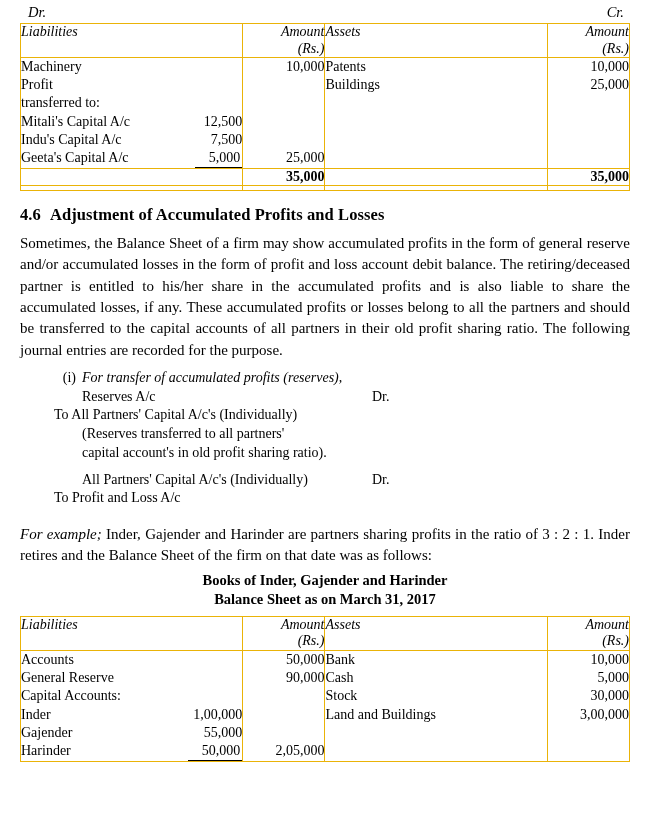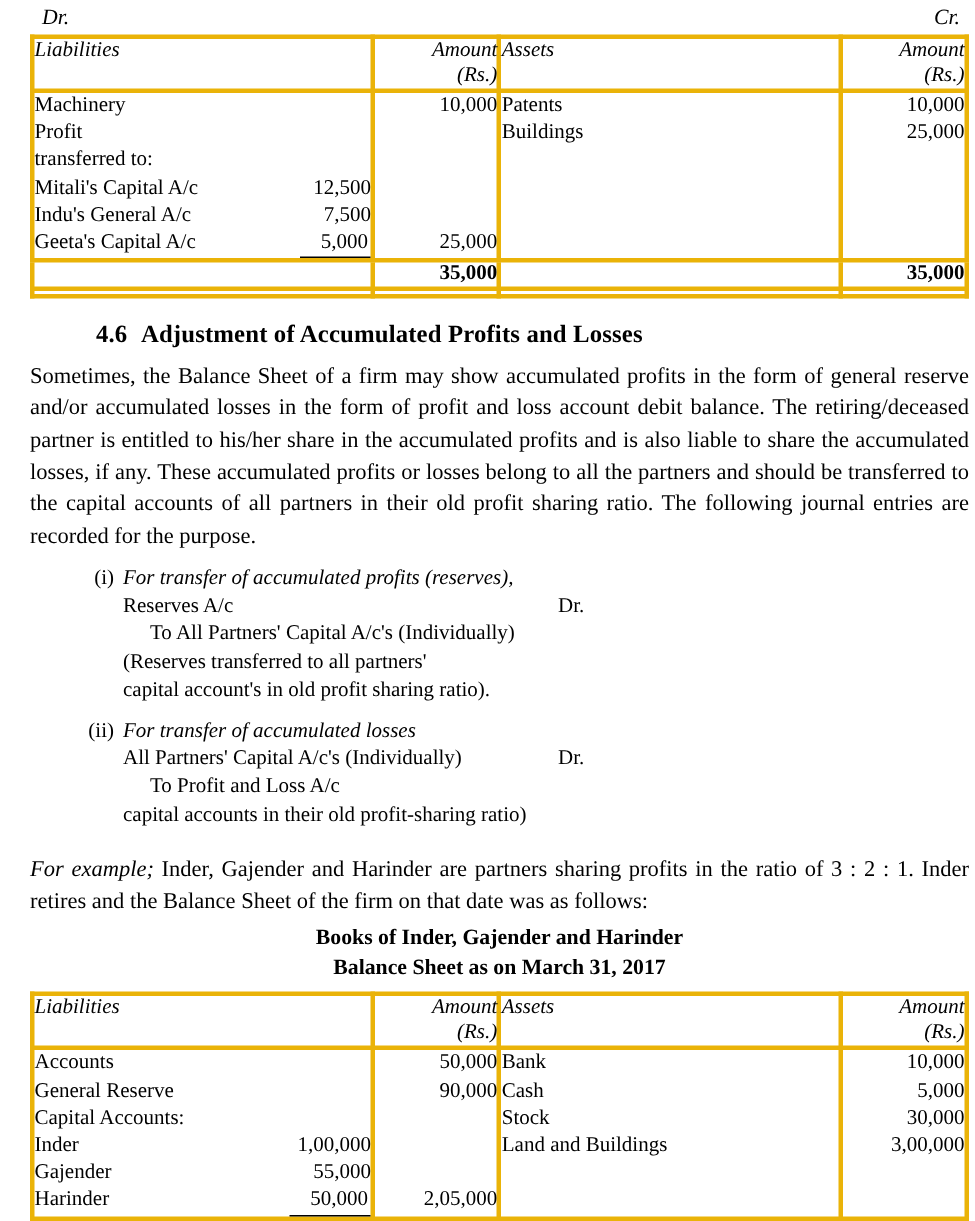--- a/index.html
+++ b/index.html
@@ -10,41 +10,41 @@
     background: #ffffff;
     font-family: "Liberation Serif", serif;
     color: #000000;
     font-size: 14.5px;
     overflow: hidden;
   }
   .page {
     position: relative;
     width: 650px;
     height: 814px;
-    padding: 4px 4px 0 20px;
+    padding: 4px 20px 0 20px;
   }
 
   
   .drcr {
     display: flex;
     justify-content: space-between;
     font-style: italic;
     font-size: 14.5px;
     padding: 0 6px 2px 8px;
   }
 
   
   table.acct {
     width: 100%;
     border-collapse: collapse;
     font-size: 14px;
     table-layout: fixed;
   }
   table.acct th, table.acct td {
-    border: 3px solid #eab308;
+    border: 1px solid #eab308;
     padding: 0;
     vertical-align: top;
   }
   .hdr-cell {
     padding: 3px 6px 4px 6px;
     font-style: italic;
     font-weight: normal;
     text-align: left;
     line-height: 1.18;
   }
@@ -80,36 +80,36 @@
   col.c4 { width: 13.5%; }
 
   
   h2.section {
     font-family: "Liberation Serif", serif;
     font-size: 16.5px;
     font-weight: bold;
     margin: 14px 0 8px 0;
     letter-spacing: 0.1px;
   }
-  h2.section .num { margin-right: 9px; margin-left: 44px; }
+  h2.section .num { margin-right: 9px; }
 
   
   p.body {
     margin: 0 0 6px 0;
     text-align: justify;
     font-size: 15px;
     line-height: 1.42;
   }
 
   
   .entry { margin: 8px 0 0 34px; font-size: 14px; line-height: 1.34; }
   .entry .rom { display: inline-block; width: 22px; text-align: right; margin-right: 6px; }
   .entry .it { font-style: italic; }
   .entry .l1 { margin-left: 28px; }
-  .entry .l2 { margin-left: 46px; }
+  .entry .l2 { }
   .entry .l3 { margin-left: 28px; }
   .dr-col { display: inline-block; }
   .row-dr { display: flex; }
   .row-dr .txt { width: 290px; }
 
   
   p.example { margin: 16px 0 4px 0; font-size: 15px; line-height: 1.42; text-align: justify; }
   .center-bold {
     text-align: center;
     font-weight: bold;
@@ -159,21 +159,21 @@
             <span>Profit</span>
           </div>
           <div class="linerow">
             <span>transferred to:</span>
           </div>
           <div class="linerow">
             <span>Mitali's Capital A/c</span>
             <span class="fig">12,500</span>
           </div>
           <div class="linerow">
-            <span>Indu's General A/c</span>
+            <span>Indu's Capital A/c</span>
             <span class="fig">7,500</span>
           </div>
           <div class="linerow">
             <span>Geeta's Capital A/c</span>
             <span class="fig ul-fig">5,000</span>
           </div>
         </td>
         <td class="cell right">
           <div>10,000</div>
           <div>&nbsp;</div>
@@ -225,32 +225,26 @@
     </div>
     <div class="l3">
       <span>(Reserves transferred to all partners'</span>
     </div>
     <div class="l3">
       <span>capital account's in old profit sharing ratio).</span>
     </div>
   </div>
 
   <div class="entry">
-    <div>
-      <span class="rom">(ii)</span><span class="it">For transfer of accumulated losses</span>
-    </div>
     <div class="row-dr l1">
       <span class="txt">All Partners' Capital A/c's (Individually)</span>
       <span class="dr-col">Dr.</span>
     </div>
     <div class="l2">
       <span>To Profit and Loss A/c</span>
-    </div>
-    <div class="l3">
-      <span>capital accounts in their old profit-sharing ratio)</span>
     </div>
   </div>
 
   <p class="example">
     <em>For example;</em><span> Inder, Gajender and Harinder are partners sharing profits in the ratio of 3 : 2 : 1. Inder retires and the Balance Sheet of the firm on that date was as follows:</span>
   </p>
 
   <div class="center-bold">
     <div>Books of Inder, Gajender and Harinder</div>
     <div>Balance Sheet as on March 31, 2017</div>

